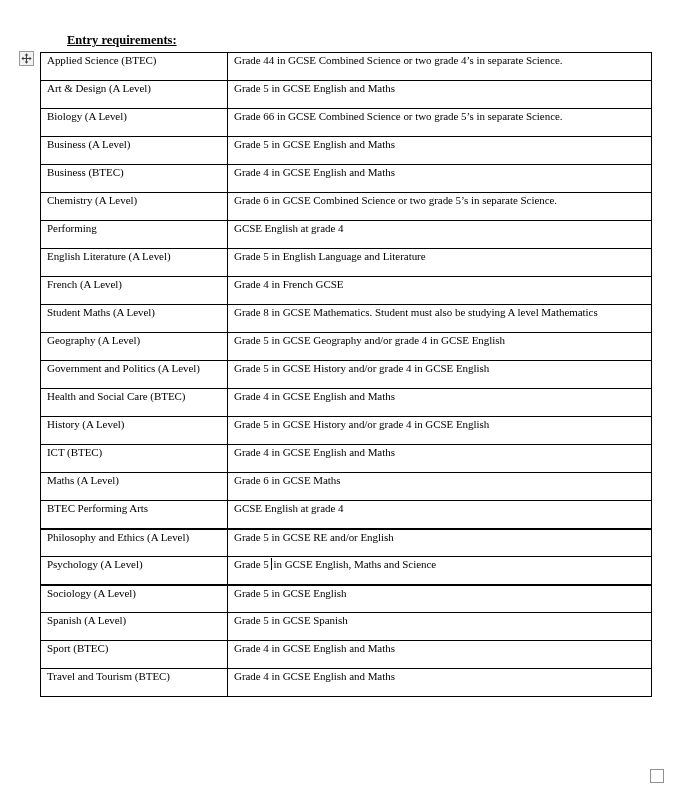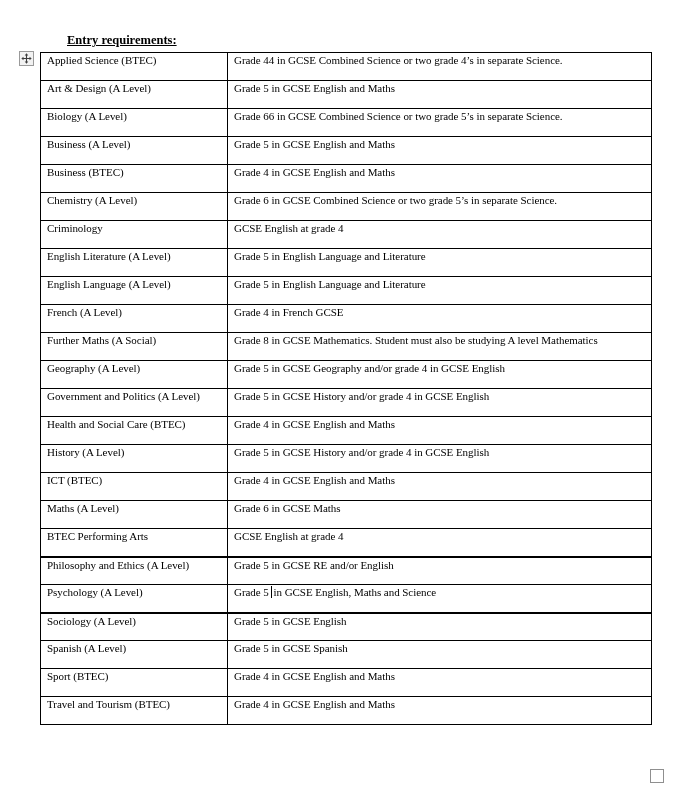--- a/index.html
+++ b/index.html
@@ -132,41 +132,37 @@
     <td>Business (BTEC)</td>
     <td>Grade 4 in GCSE English and Maths</td>
   </tr>
 
   <tr>
     <td>Chemistry (A Level)</td>
     <td>Grade 6 in GCSE Combined Science or two grade 5’s in separate Science.</td>
   </tr>
 
   <tr>
-    <td>Criminology</td>
+    <td>Performing</td>
     <td>GCSE English at grade 4</td>
   </tr>
 
   <tr>
     <td>English Literature (A Level)</td>
     <td>Grade 5 in English Language and Literature</td>
   </tr>
 
-  <tr>
-    <td>English Language (A Level)</td>
-    <td>Grade 5 in English Language and Literature</td>
-  </tr>
 
   <tr>
     <td>French (A Level)</td>
     <td>Grade 4 in French GCSE</td>
   </tr>
 
   <tr>
-    <td>Further Maths (A Social)</td>
+    <td>Student Maths (A Level)</td>
     <td>Grade 8 in GCSE Mathematics. Student must also be studying A level Mathematics</td>
   </tr>
 
   <tr>
     <td>Geography (A Level)</td>
     <td>Grade 5 in GCSE Geography and/or grade 4 in GCSE English</td>
   </tr>
 
   <tr>
     <td>Government and Politics (A Level)</td>

